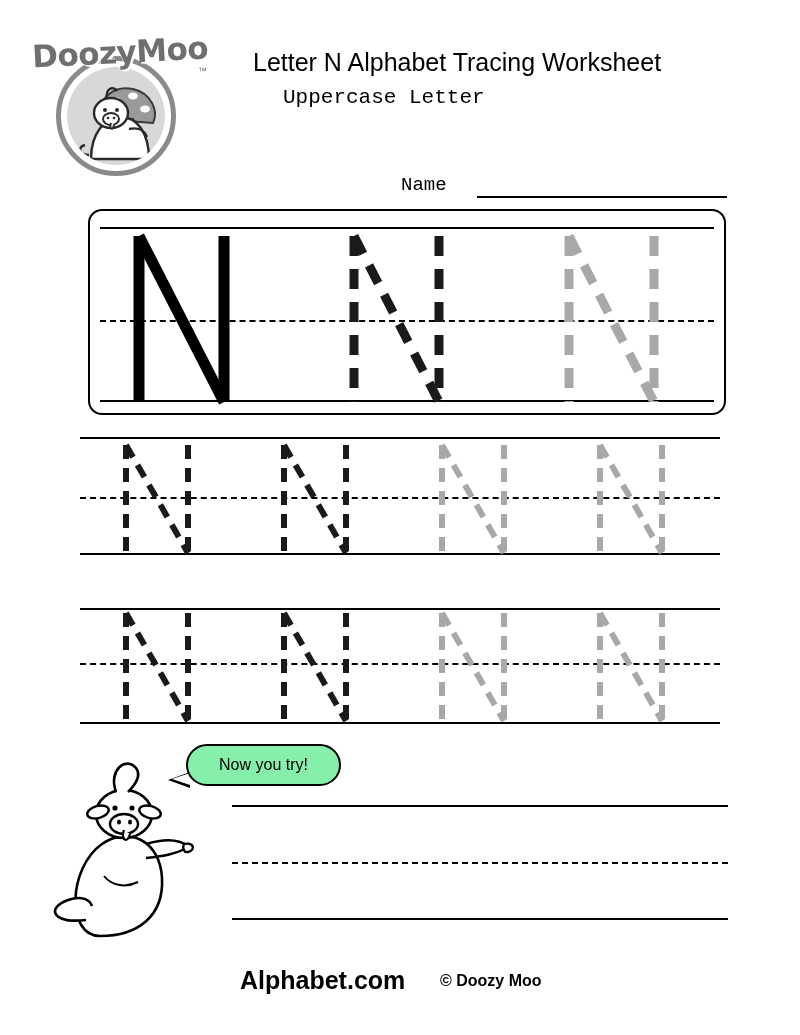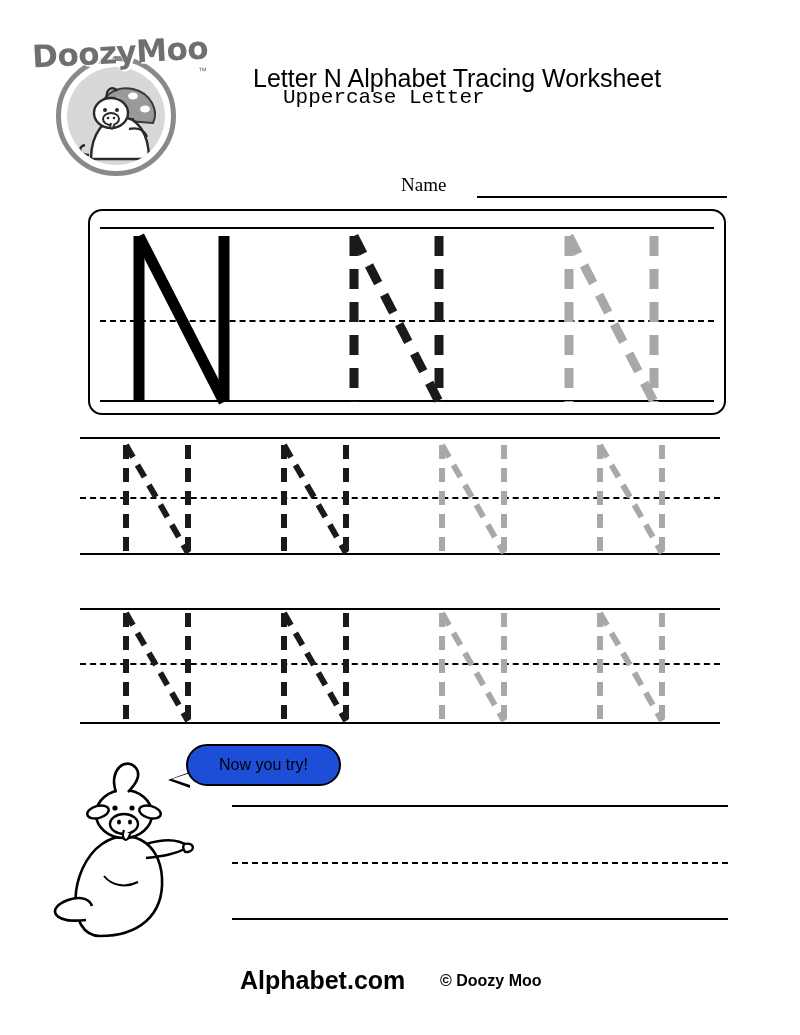--- a/index.html
+++ b/index.html
@@ -70,40 +70,39 @@
 
   
   .title-main {
     position: absolute;
     left: 253px;
     top: 48px;
     font-size: 25px;
     font-family: "Liberation Sans", sans-serif;
     color: #000;
     white-space: nowrap;
-    margin-top: 16px;
   }
   .title-sub {
     position: absolute;
     left: 253px;
     top: 86px;
     font-size: 21px;
     font-family: Liberation Mono, monospace;
     color: #000;
     white-space: nowrap;
     margin-left: 30px;
   }
 
   
   .name-label {
     position: absolute;
     left: 401px;
     top: 174px;
     font-size: 19px;
-    font-family: Liberation Serif, serif;
+    font-family: Liberation Mono, monospace;
   }
   .name-rule {
     position: absolute;
     left: 477px;
     top: 196px;
     width: 250px;
     height: 2px;
     background: #000;
   }
 
@@ -144,21 +143,21 @@
     height: 195px;
   }
   .bubble {
     position: absolute;
     left: 186px;
     top: 744px;
     width: 155px;
     height: 42px;
     border: 2px solid #000;
     border-radius: 22px;
-    background: #1d4ed8;
+    background: #86efac;
     box-sizing: border-box;
   }
   .bubble-text {
     position: absolute;
     left: 0;
     top: 0;
     width: 100%;
     height: 100%;
     display: flex;
     align-items: center;

